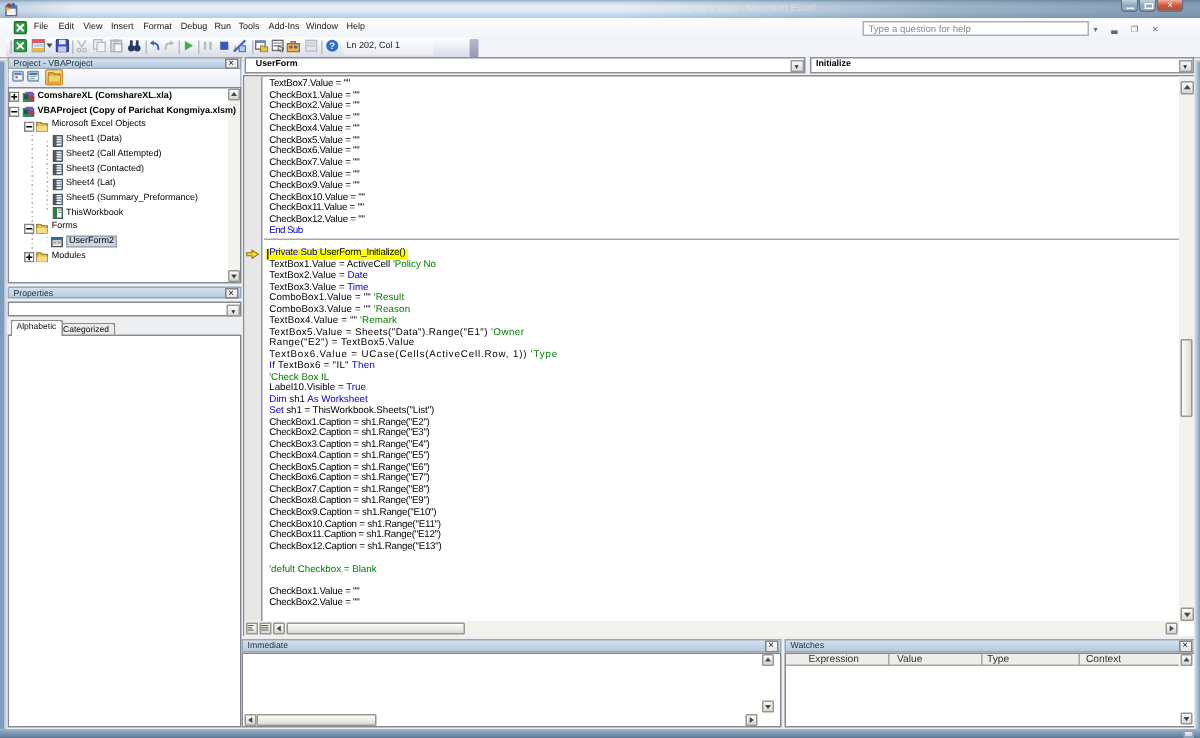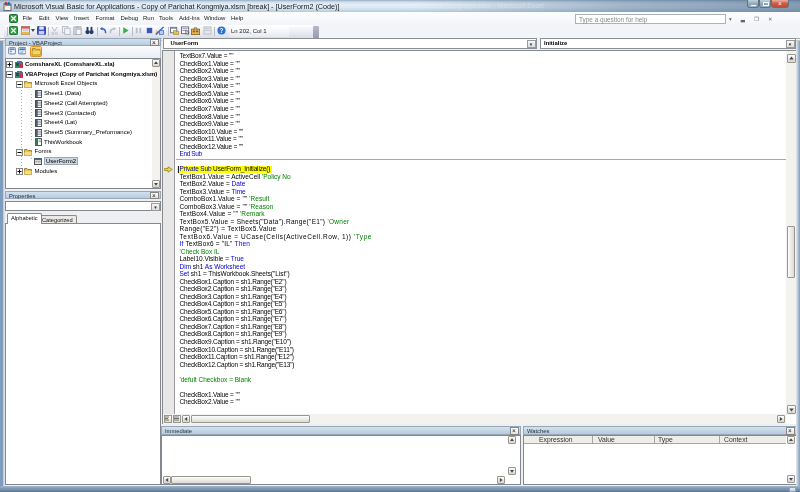--- a/index.html
+++ b/index.html
@@ -63,21 +63,20 @@
 <div id="root">
   <div class="abs" id="titlebar"></div>
   <div class="abs" style="left:0;top:0;width:800px;height:12px;background:linear-gradient(90deg,rgba(90,120,150,0.25) 0%,rgba(255,255,255,0) 6%,rgba(255,255,255,0) 52%,rgba(73,106,138,0.42) 78%,rgba(56,90,124,0.55) 100%);"></div>
   <svg class="abs" id="titleicon" width="9" height="9" viewBox="0 0 9 9">
       <rect x="1" y="2" width="7" height="6.5" fill="#f4f4f4" stroke="#667"></rect>
       <rect x="1" y="2" width="7" height="1.8" fill="#4a78b0"></rect>
       <circle cx="3" cy="1.5" r="1.4" fill="#c03030"></circle>
       <circle cx="5.8" cy="1.2" r="1.2" fill="#3060b0"></circle>
       <circle cx="2" cy="4" r="1.1" fill="#e8c020"></circle>
     </svg>
-  <div class="abs" id="titletext">Microsoft Visual Basic for Applications - Copy of Parichat Kongmiya.xlsm [break] - [UserForm2 (Code)]</div>
   <div class="abs" id="ghost">y of Parichat Kongmiya.xlsm  -  Microsoft Excel</div>
   <div class="abs winbtn" id="btnmin">
       <span style="position:absolute;left:3px;top:4.5px;width:5px;height:1.5px;background:#f6fafc;"></span>
     </div>
   <div class="abs winbtn" id="btnmax">
       <span style="position:absolute;left:3px;top:1.5px;width:5.5px;height:4px;border:1px solid #f6fafc;"></span>
     </div>
   <div class="abs winbtn" id="btncls">
       <span class="winglyph" style="font-size:6.5px;">×</span>
     </div>

